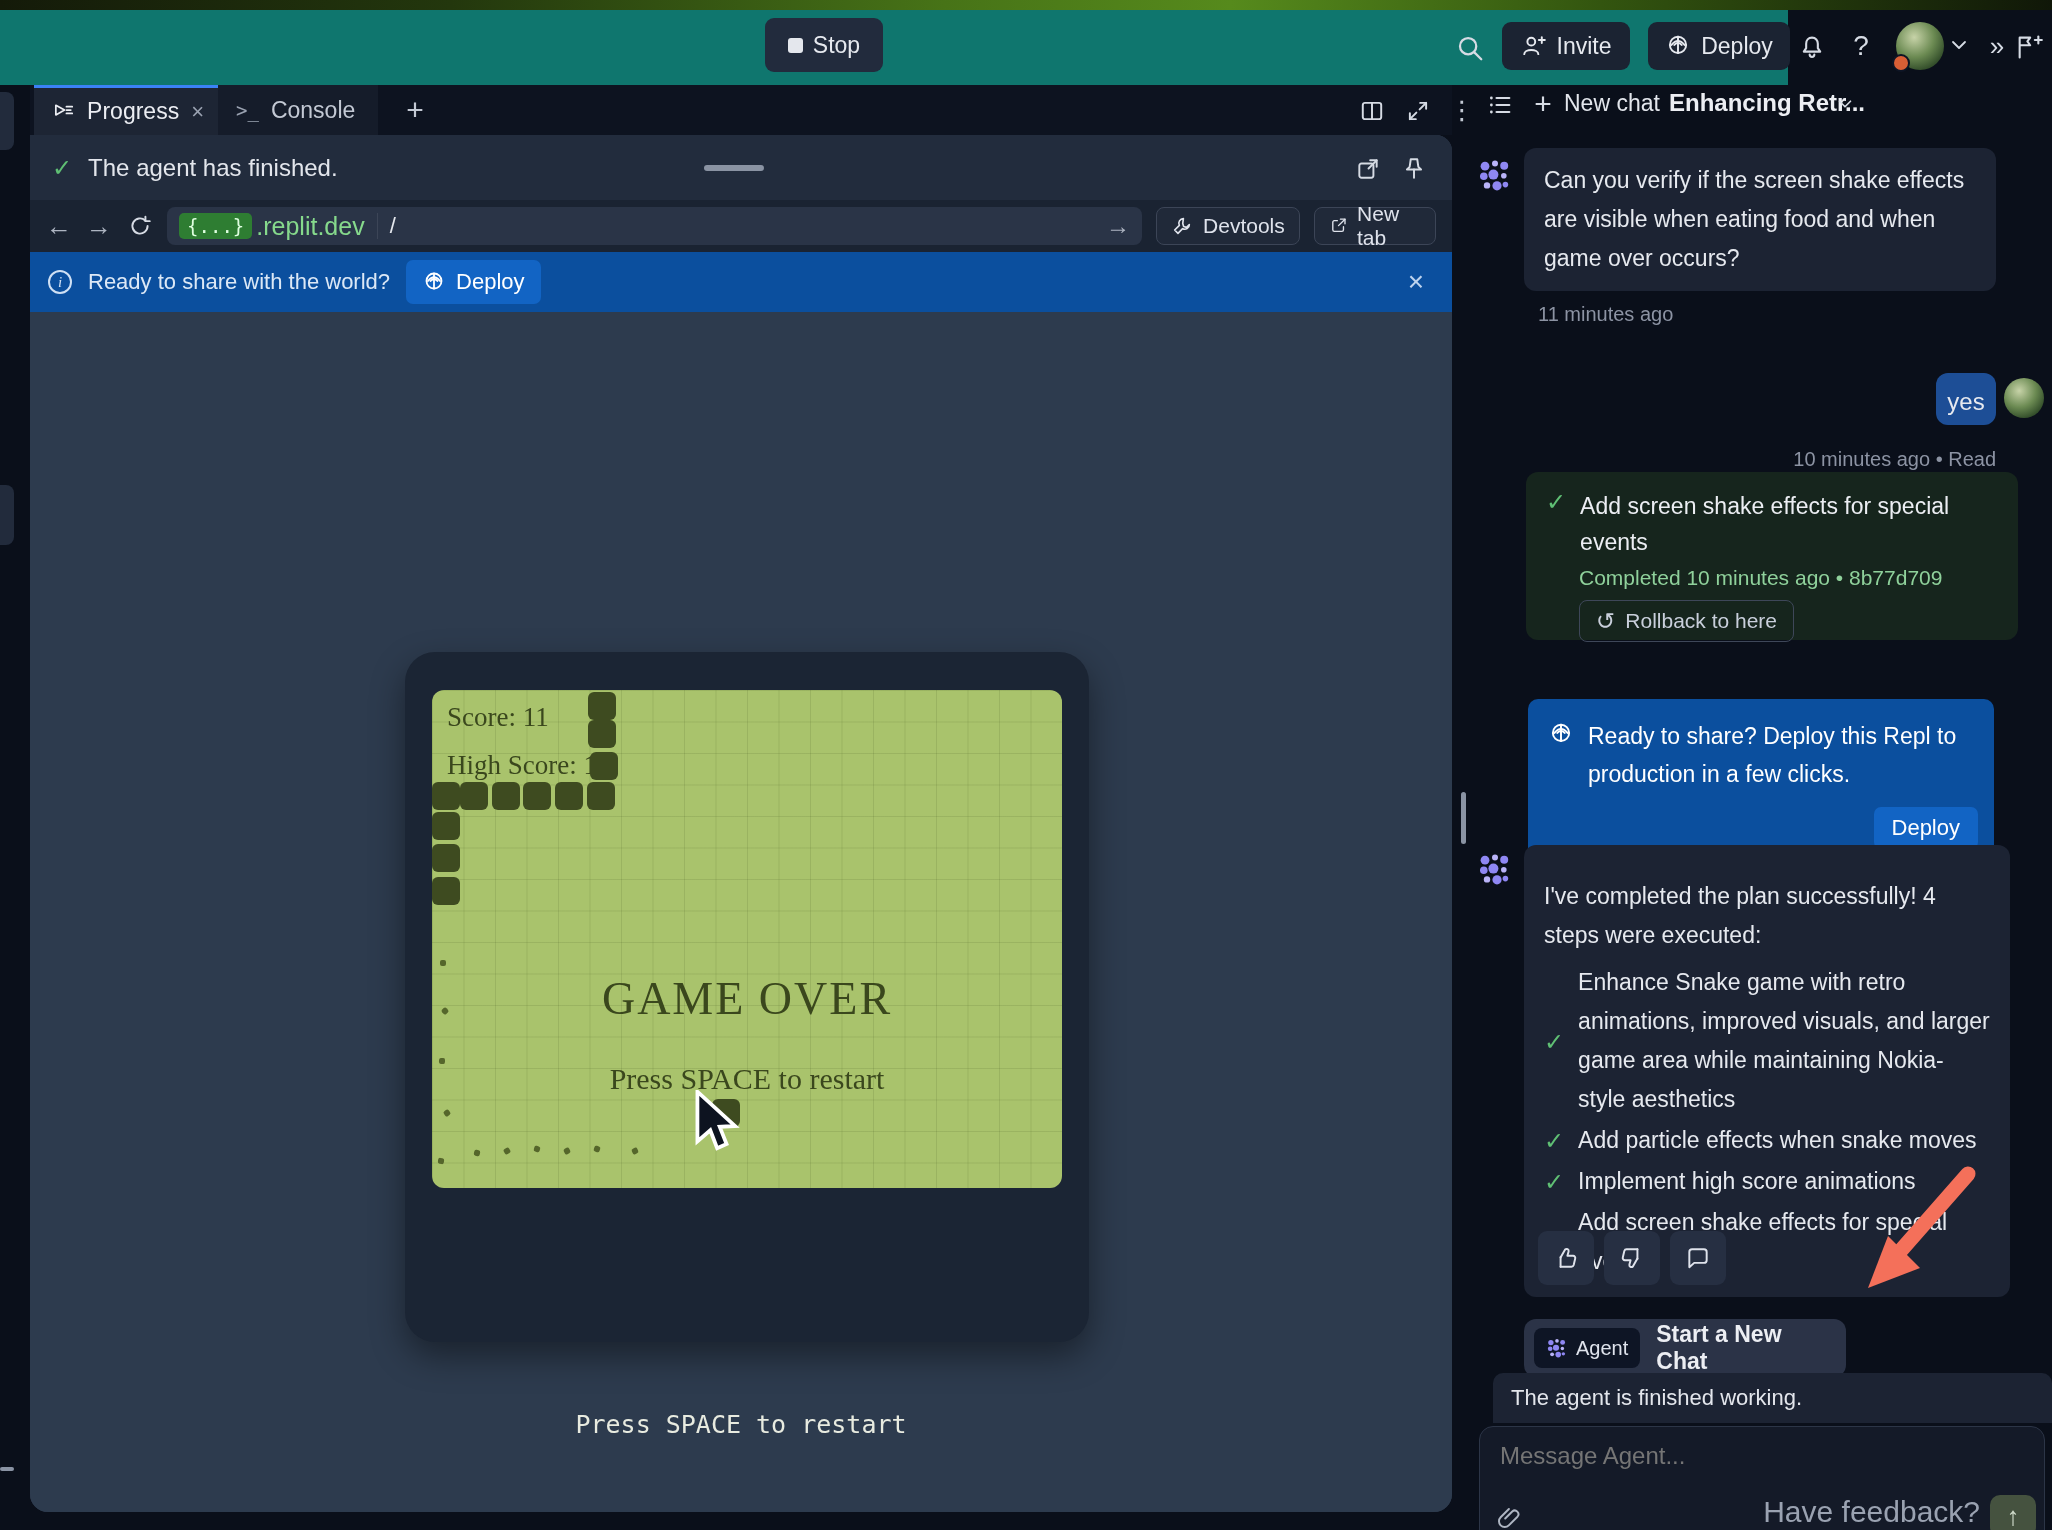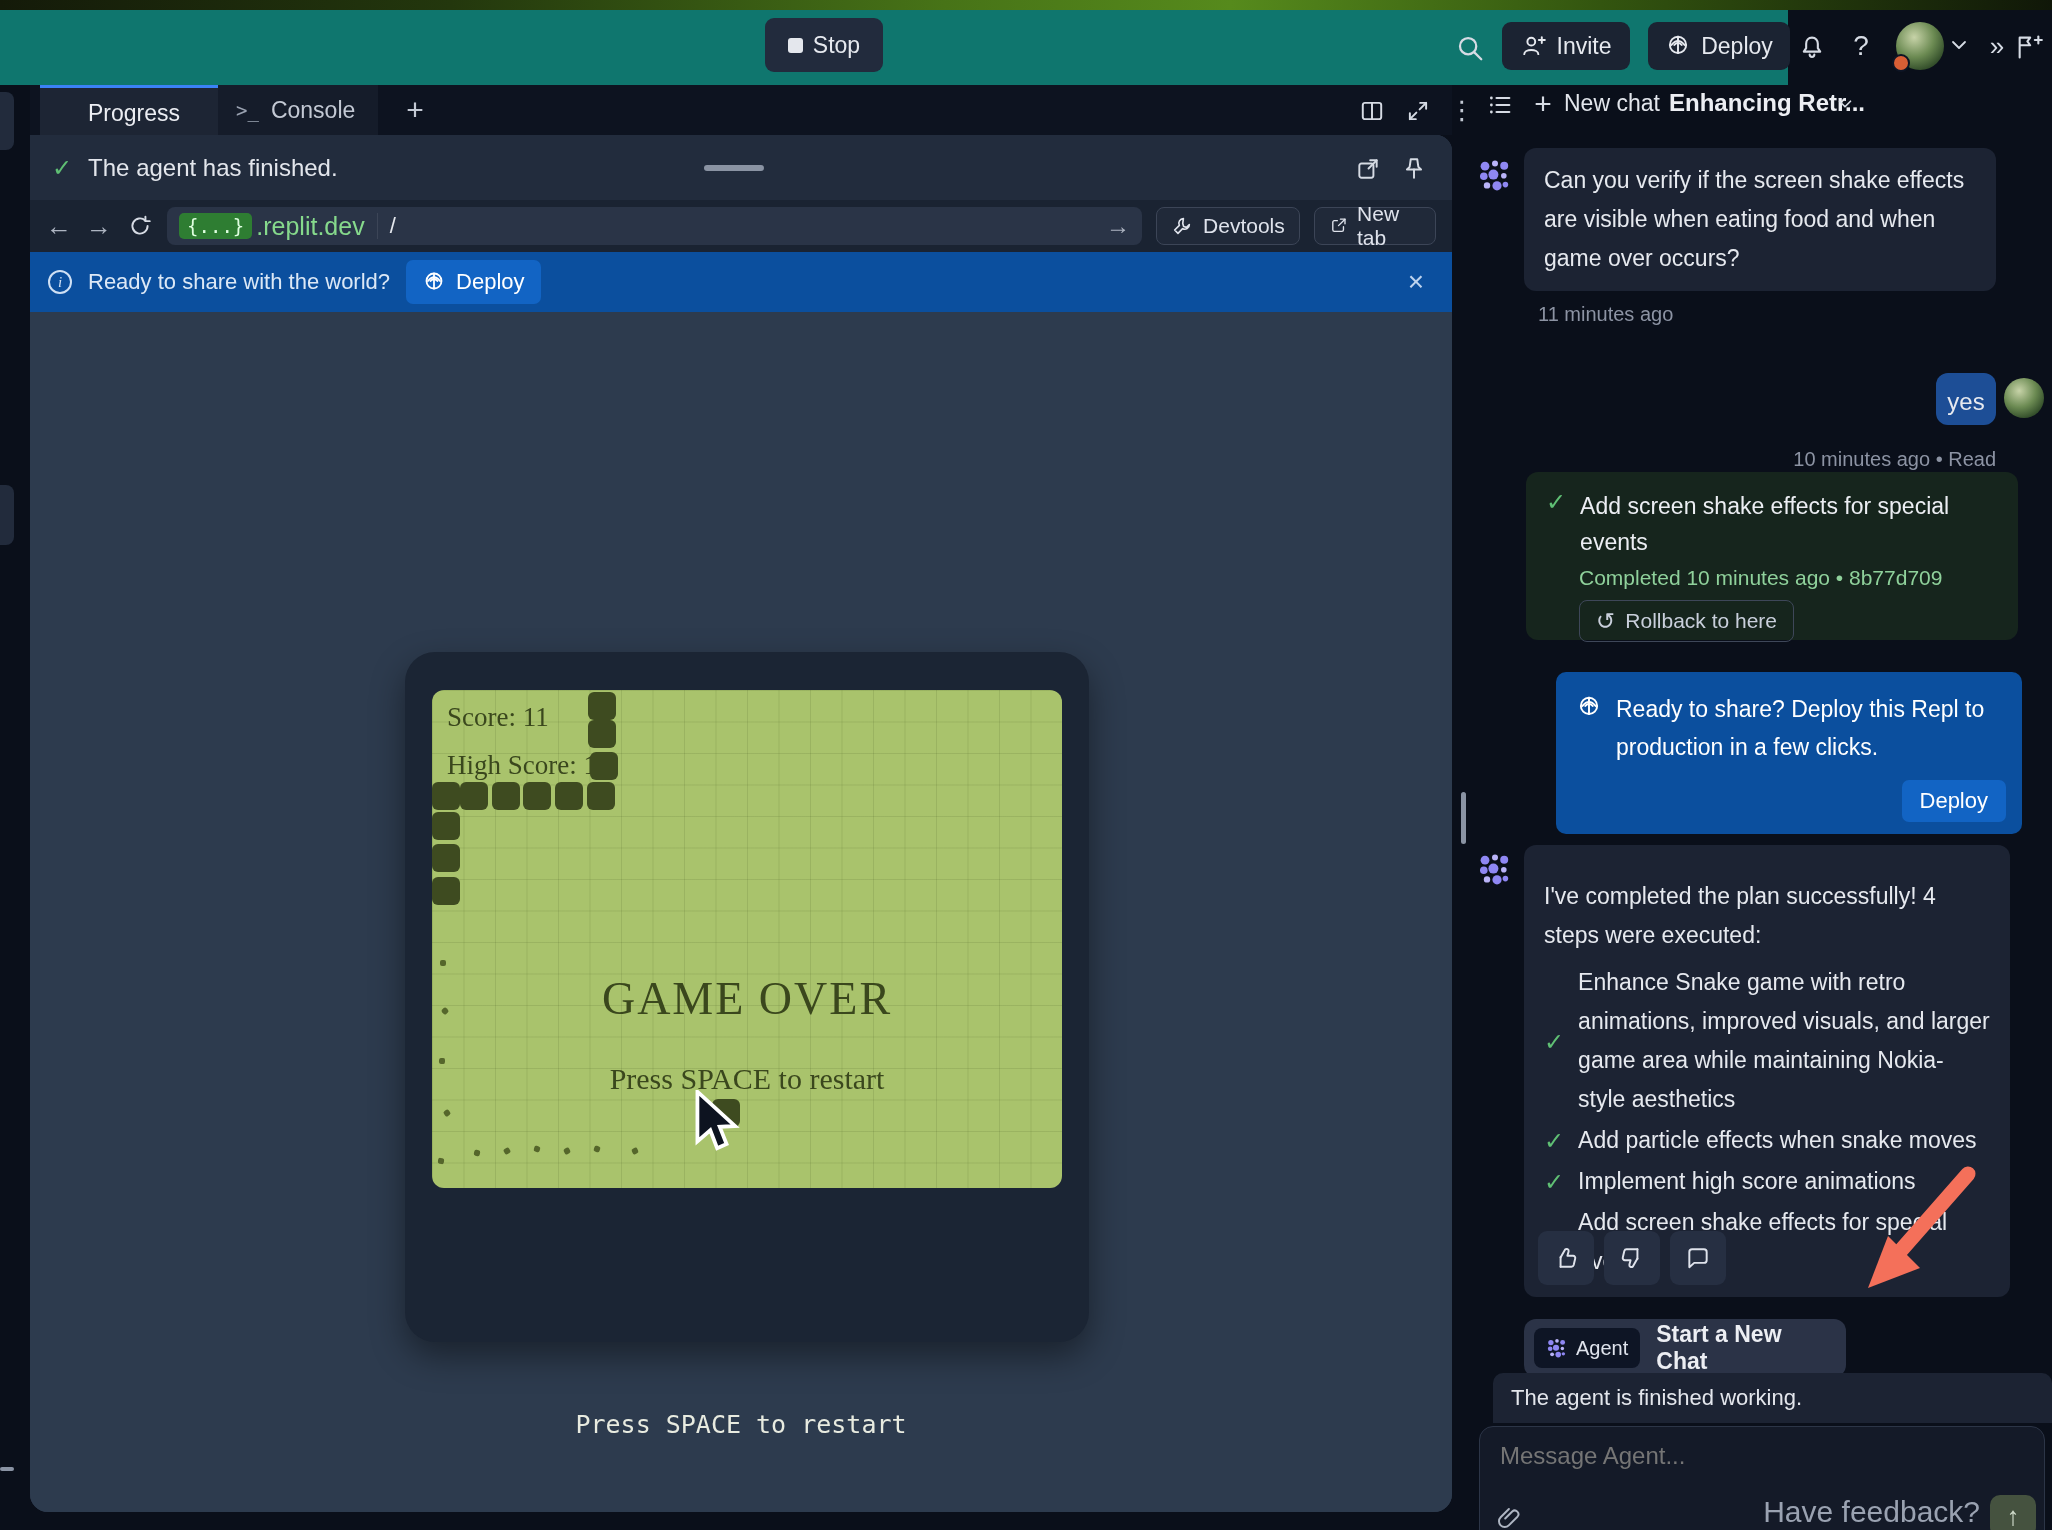--- a/index.html
+++ b/index.html
@@ -215,21 +215,21 @@
           <use href="#i-flagplus"></use>
         </svg>
     </div>
   </div>
 
   <div class="dockitem" style="top:92px;height:58px;"></div>
   <div class="dockitem" style="top:485px;height:60px;"></div>
   <div class="abs handle" style="left:0;top:1467px;width:14px;height:4px;"></div>
 
   <div class="abs tabstrip">
-    <div class="tab active" style="left:10px;width:188px;flex-direction:column;">
+    <div class="tab active" style="left:4px;width:188px;">
       <svg class="ic" width="24" height="24">
           <use href="#i-progress"></use>
         </svg>
       <span>Progress</span>
       <span style="color:#9aa2b1;font-size:22px;">×</span>
     </div>
     <div class="tab inactive" style="left:188px;width:160px;">
       <span style="font-family:'DejaVu Sans Mono',monospace;font-size:19px;color:#9aa2b1;">&gt;_</span>
       <span>Console</span>
     </div>
@@ -384,21 +384,21 @@
         <span class="check">✓</span>
         <span style="font-size:23px;line-height:36px;color:#eceef3;width:400px;">Add screen shake effects for special events</span>
       </div>
       <div style="font-size:21px;color:#8fd19b;margin:6px 0 10px 33px;">Completed 10 minutes ago • 8b77d709</div>
       <div style="display:inline-flex;align-items:center;gap:10px;margin-left:33px;border:1px solid #3e4759;border-radius:8px;height:42px;padding:0 16px;color:#c9cfdb;font-size:21px;">
         <span style="font-size:23px;">↺</span>
         <span>Rollback to here</span>
       </div>
     </div>
 
-    <div class="card-deploy" style="left:58px;top:587px;width:466px;height:162px;margin-left:28px;">
+    <div class="card-deploy" style="left:58px;top:614px;width:466px;height:162px;">
       <div style="display:flex;gap:14px;">
         <svg class="ic" width="26" height="26" style="flex:0 0 auto;margin-top:4px;">
             <use href="#i-deploy"></use>
           </svg>
         <span style="font-size:23px;line-height:38px;width:380px;">Ready to share? Deploy this Repl to production in a few clicks.</span>
       </div>
       <div style="position:absolute;right:16px;bottom:12px;background:#1264c4;border-radius:7px;height:42px;padding:0 18px;display:flex;align-items:center;font-size:22px;">
         <span>Deploy</span>
       </div>
     </div>

